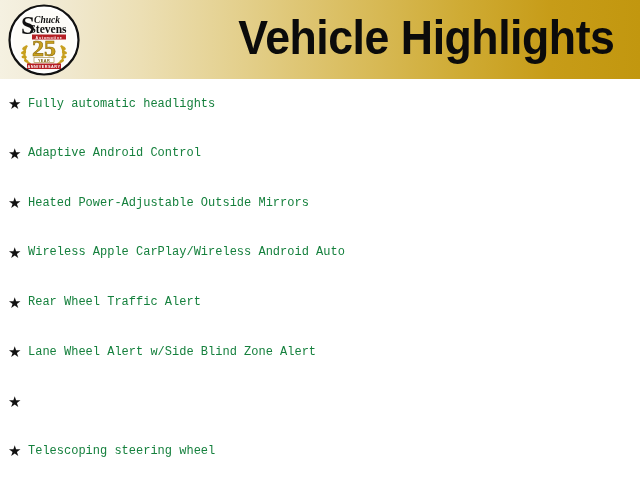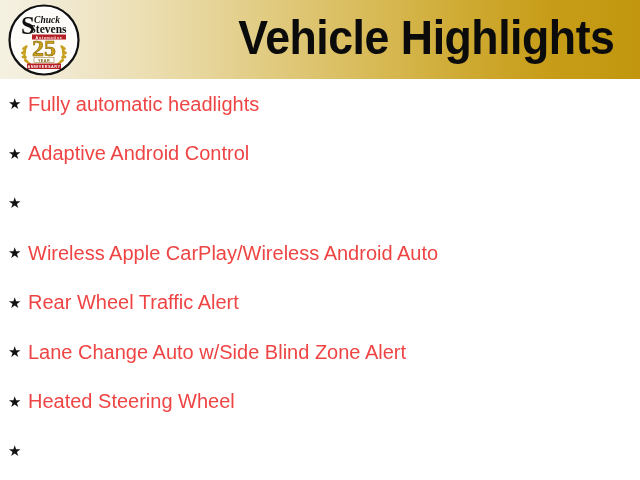--- a/index.html
+++ b/index.html
@@ -87,23 +87,23 @@
   .feature-bullet {
     width: 20px;
     flex: 0 0 20px;
     font-size: 15px;
     line-height: 1;
     color: #111111;
     text-align: left;
   }
 
   .feature-label {
-    font-family: Liberation Sans, sans-serif;
-    font-size: 20px;
-    color: #ef4444;
+    font-family: Liberation Mono, monospace;
+    font-size: 12px;
+    color: #15803d;
     line-height: 1.2;
     white-space: nowrap;
   }
 </style>
 </head>
 <body>
 
 <div class="slide">
 
   <div class="header">
@@ -157,35 +157,36 @@
     <li class="feature-item">
       <span class="feature-bullet">★</span>
       <span class="feature-label">Fully automatic headlights</span>
     </li>
     <li class="feature-item">
       <span class="feature-bullet">★</span>
       <span class="feature-label">Adaptive Android Control</span>
     </li>
     <li class="feature-item">
       <span class="feature-bullet">★</span>
+      <span class="feature-label">Heated Power-Adjustable Outside Mirrors</span>
     </li>
     <li class="feature-item">
       <span class="feature-bullet">★</span>
       <span class="feature-label">Wireless Apple CarPlay/Wireless Android Auto</span>
     </li>
     <li class="feature-item">
       <span class="feature-bullet">★</span>
       <span class="feature-label">Rear Wheel Traffic Alert</span>
     </li>
     <li class="feature-item">
       <span class="feature-bullet">★</span>
-      <span class="feature-label">Lane Change Auto w/Side Blind Zone Alert</span>
+      <span class="feature-label">Lane Wheel Alert w/Side Blind Zone Alert</span>
     </li>
     <li class="feature-item">
       <span class="feature-bullet">★</span>
-      <span class="feature-label">Heated Steering Wheel</span>
     </li>
     <li class="feature-item">
       <span class="feature-bullet">★</span>
+      <span class="feature-label">Telescoping steering wheel</span>
     </li>
   </ul>
 
 </div>
 
 </body></html>

